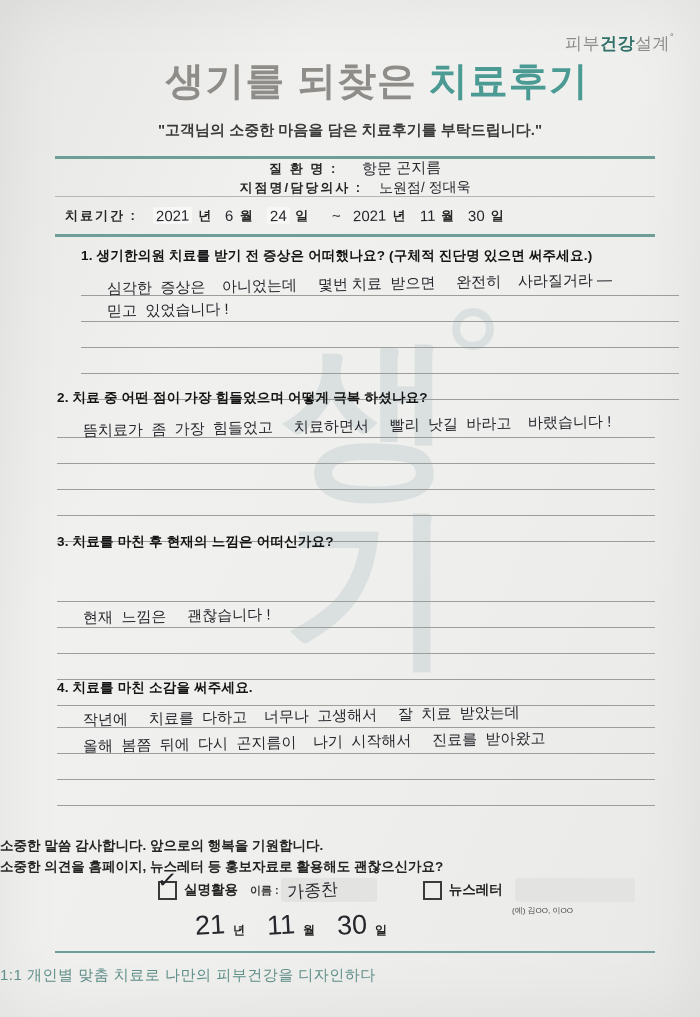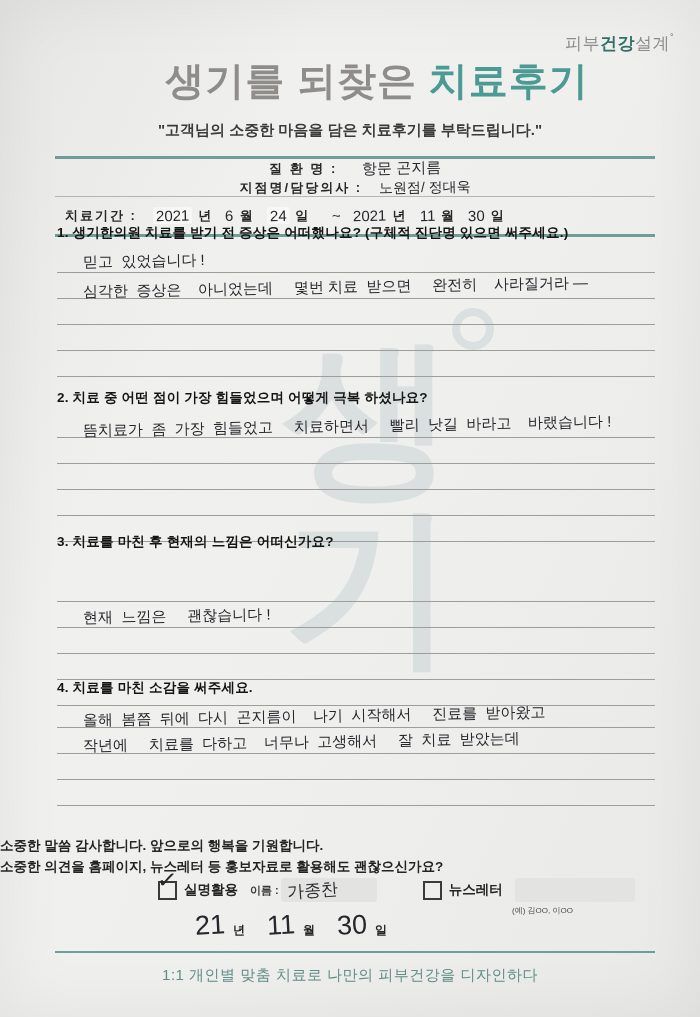--- a/index.html
+++ b/index.html
@@ -33,21 +33,21 @@
   .row1{border-bottom:1px solid #b5b5b3;justify-content:space-between;flex-direction:column;}
   .flabel{font-weight:700;font-size:13px;color:#272725;letter-spacing:2px;white-space:pre;}
   .funit{font-weight:700;font-size:13px;color:#272725;margin:0 14px 0 6px;}
   .hw{font-size:15px;color:#26262c;white-space:pre;display:inline-block;transform:rotate(-1deg);}
   .cell-left .hw{margin-left:20px;}
   .cell-right .hw{margin-left:12px;font-size:14px;}
   .patch{background:#f7f7f5;padding:0 3px;border-radius:2px;}
   .tilde{margin:0 12px 0 10px;}
   
   .q{position:absolute;left:57px;width:598px;z-index:2;}
-  .q1{top:224px;}.q2{top:389px;}.q3{top:533px;}.q4{top:679px;}
+  .q1{top:247px;margin-left:24px;}.q2{top:389px;}.q3{top:533px;}.q4{top:679px;}
   .q-label{font-size:13.5px;font-weight:700;color:#141414;margin-bottom:5px;letter-spacing:.2px;}
   .q3 .q-label{margin-bottom:25px;}
   .line{height:25px;border-bottom:1px solid #9d9d9b;padding-left:26px;display:flex;align-items:flex-end;}
   .line .hw{font-size:15px;margin-bottom:1px;}
   
   .thanks{position:absolute;top:836px;left:0;width:100%;text-align:left;
     font-size:13.5px;font-weight:700;color:#242422;line-height:1.55;z-index:2;}
   .consent{position:absolute;top:878px;left:158px;display:flex;align-items:center;z-index:2;}
   .cbox{width:15px;height:15px;border:2px solid #3a3a38;display:inline-block;position:relative;background:transparent;}
   .tick{position:absolute;left:-3px;top:-17px;font-size:24px;color:#26262c;transform:rotate(6deg);font-weight:700;}
@@ -56,21 +56,21 @@
   .gfield{background:#e3e3e1;border-radius:3px;height:24px;display:flex;align-items:center;padding:0 6px;}
   .name-field{width:84px;margin-right:46px;}
   .anon-field{width:108px;}
   .name-field .hw{font-size:17px;transform:rotate(-4deg);}
   .example{position:absolute;top:905px;left:512px;font-size:8px;color:#4a4a48;z-index:2;}
   .date-row{position:absolute;top:910px;left:0;width:100%;display:flex;justify-content:center;
     align-items:baseline;transform:translateX(-48px);z-index:2;}
   .date-num{font-size:27px;color:#26262c;transform:rotate(-3deg);display:inline-block;white-space:pre;}
   .date-unit{font-size:12px;font-weight:700;color:#242422;margin:0 22px 0 8px;}
   .rule{position:absolute;top:951px;left:55px;width:600px;height:2px;background:#6f9e99;z-index:2;}
-  .tagline{position:absolute;top:966px;left:0;width:100%;text-align:center;
+  .tagline{position:absolute;top:966px;left:0;width:100%;text-align:left;
     font-size:15px;font-weight:500;color:#5e8e88;letter-spacing:.5px;z-index:2;}
 </style>
 </head>
 <body>
 
 <div class="paper">
 
   <div class="wm-ring"></div>
   <div class="wm-text">생기</div>
 
@@ -109,24 +109,24 @@
       <span class="hw">11</span>
       <span class="funit">월</span>
       <span class="hw">30</span>
       <span class="funit">일</span>
     </div>
   </div>
 
   <section class="q q1">
     <div class="q-label">1. 생기한의원 치료를 받기 전 증상은 어떠했나요? (구체적 진단명 있으면 써주세요.)</div>
     <div class="line">
+        <span class="hw">심각한  증상은    아니었는데     몇번 치료  받으면     완전히    사라질거라 —</span>
+      </div>
+    <div class="line">
         <span class="hw">믿고  있었습니다 !</span>
-      </div>
-    <div class="line">
-        <span class="hw">심각한  증상은    아니었는데     몇번 치료  받으면     완전히    사라질거라 —</span>
       </div>
     <div class="line">
         <span class="hw"></span>
       </div>
     <div class="line">
         <span class="hw"></span>
       </div>
     <div class="line">
         <span class="hw"></span>
       </div>
@@ -166,24 +166,24 @@
         <span class="hw"></span>
       </div>
     <div class="line">
         <span class="hw"></span>
       </div>
   </section>
 
   <section class="q q4">
     <div class="q-label">4. 치료를 마친 소감을 써주세요.</div>
     <div class="line">
+        <span class="hw">작년에     치료를  다하고    너무나  고생해서     잘  치료  받았는데</span>
+      </div>
+    <div class="line">
         <span class="hw">올해  봄쯤  뒤에  다시  곤지름이    나기  시작해서     진료를  받아왔고</span>
-      </div>
-    <div class="line">
-        <span class="hw">작년에     치료를  다하고    너무나  고생해서     잘  치료  받았는데</span>
       </div>
     <div class="line">
         <span class="hw"></span>
       </div>
     <div class="line">
         <span class="hw"></span>
       </div>
   </section>
 
   <div class="thanks">

